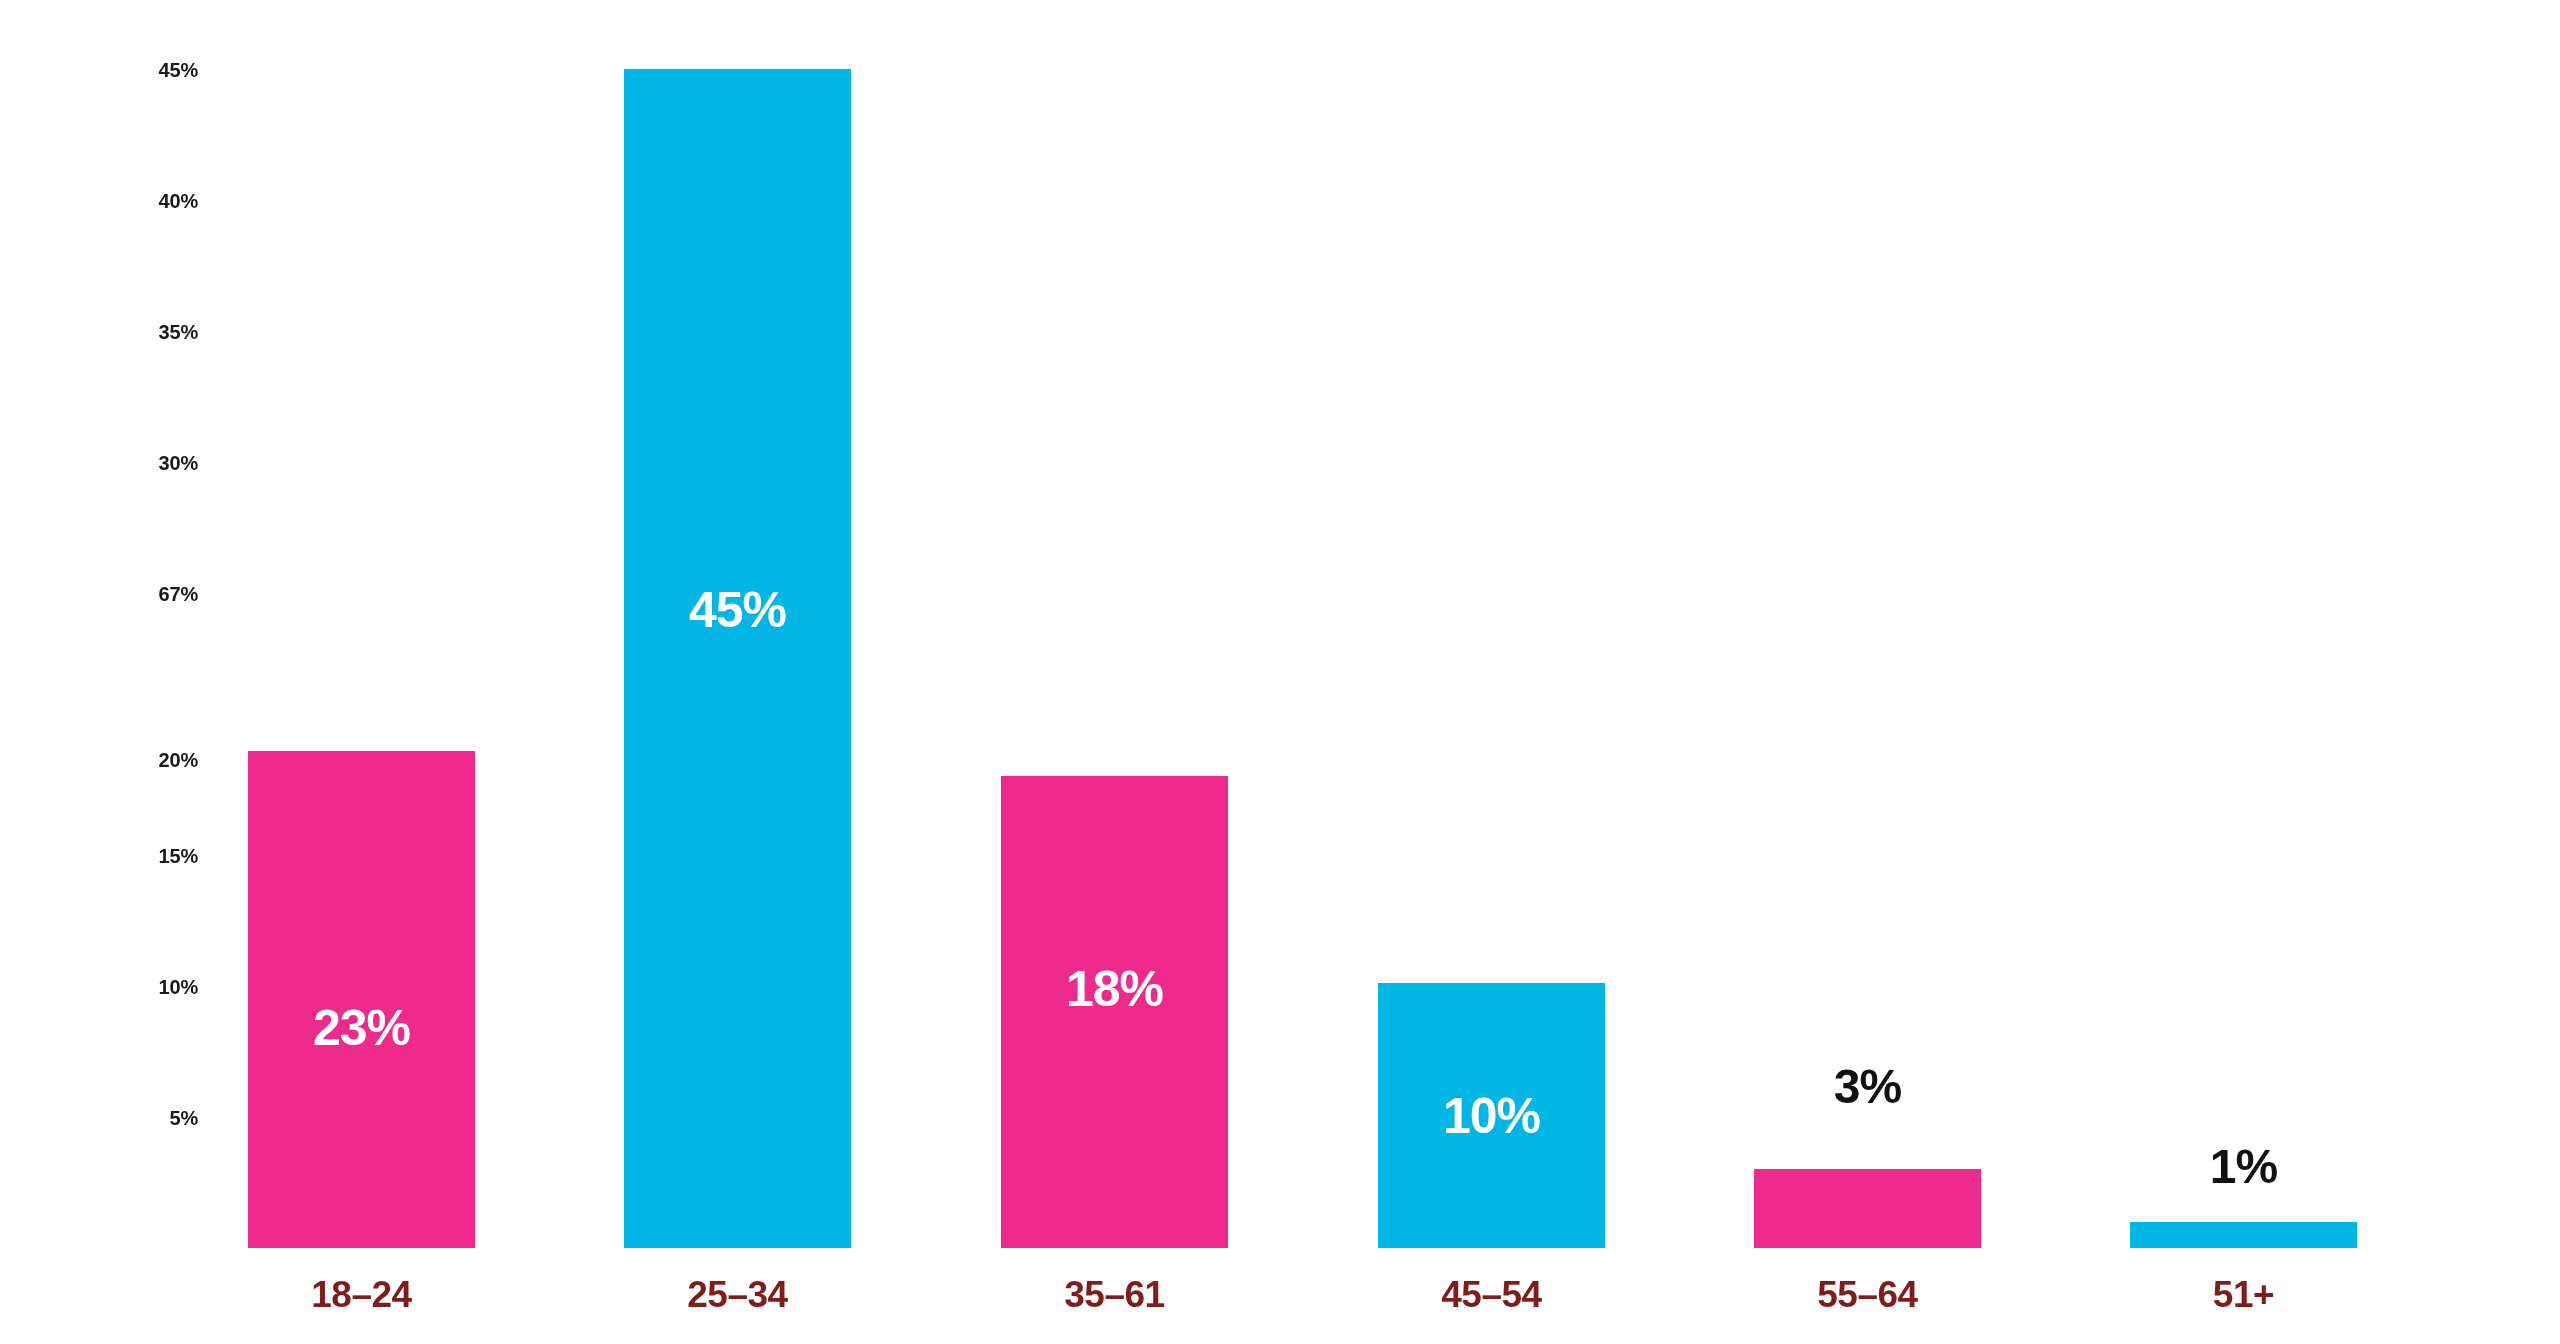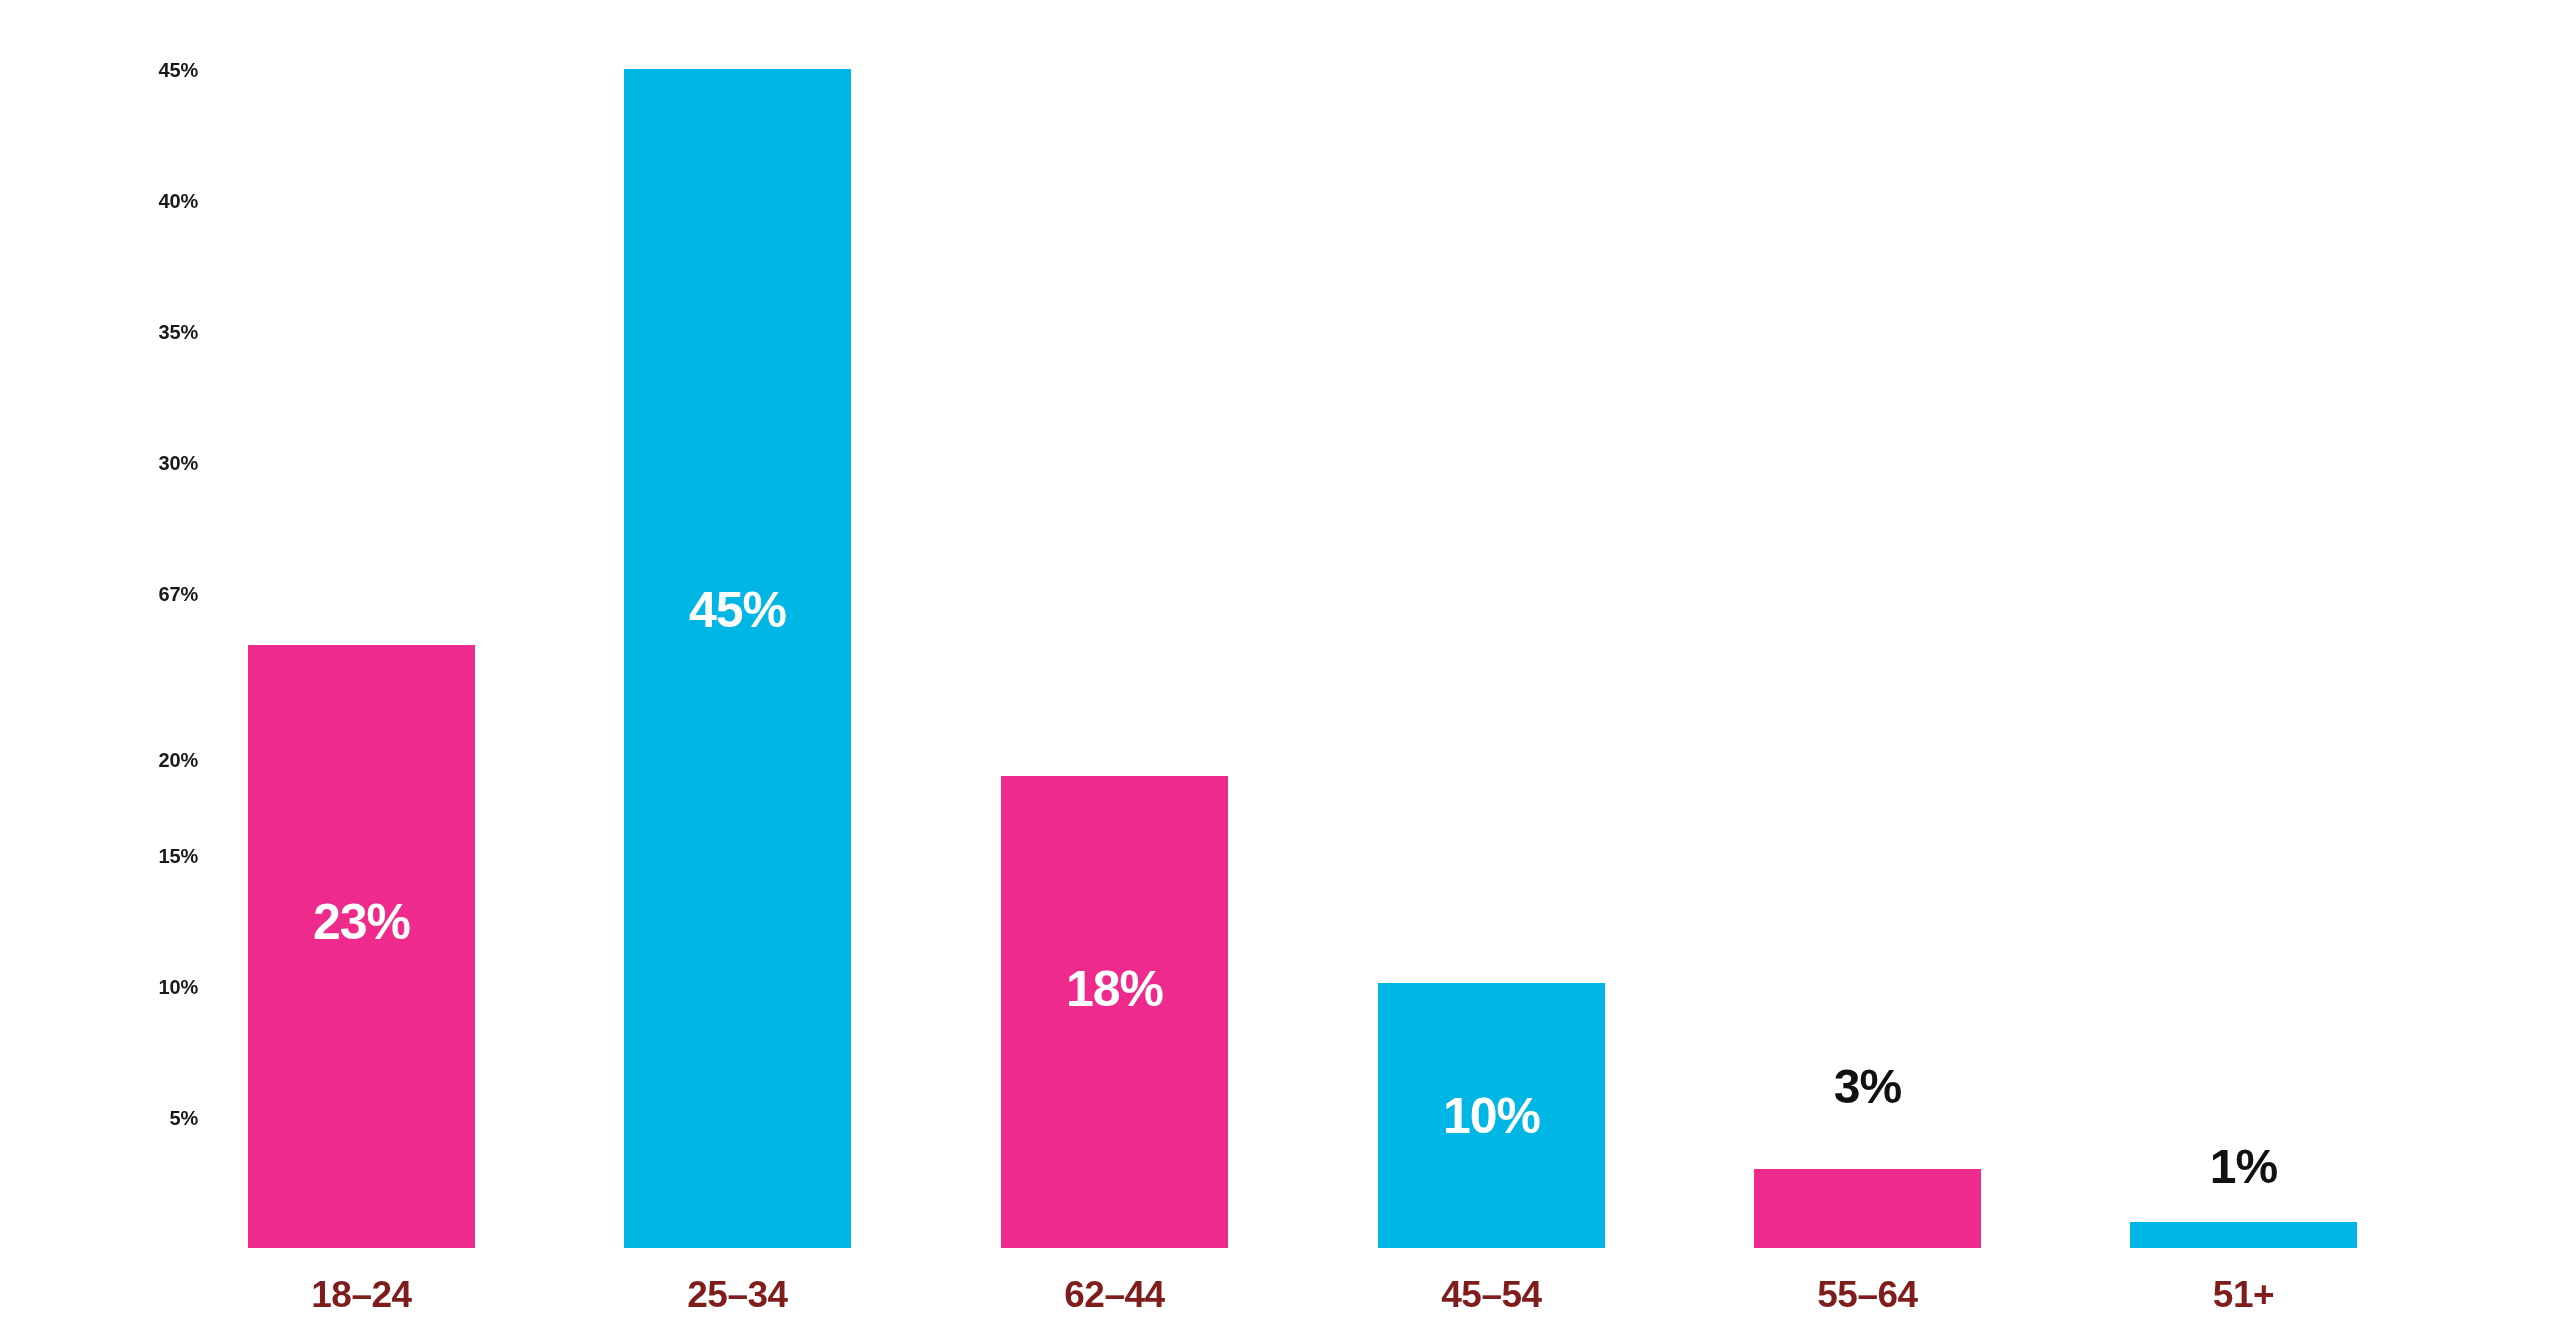--- a/index.html
+++ b/index.html
@@ -119,38 +119,38 @@
     <div class="y-tick-label" style="top:594px;">67%</div>
     <div class="y-tick-label" style="top:760px;">20%</div>
     <div class="y-tick-label" style="top:856px;">15%</div>
     <div class="y-tick-label" style="top:987px;">10%</div>
     <div class="y-tick-label" style="top:1118px;">5%</div>
   </div>
 
   <div class="plot-area">
 
     <div class="bar-group" style="left:248px; width:227px; height:1344px;">
-      <div class="bar" style="height:603px; background:#ee2a8c;">
+      <div class="bar" style="height:497px; background:#ee2a8c;">
         <div class="bar-value-inside" style="top:252px;">23%</div>
       </div>
       <div class="cat-label">18–24</div>
     </div>
 
     <div class="bar-group" style="left:624px; width:227px; height:1344px;">
       <div class="bar" style="height:1179px; background:#00b6e4;">
         <div class="bar-value-inside" style="top:516px;">45%</div>
       </div>
       <div class="cat-label">25–34</div>
     </div>
 
     <div class="bar-group" style="left:1001px; width:227px; height:1236px;">
       <div class="bar" style="height:472px; background:#ee2a8c;">
         <div class="bar-value-inside" style="top:188px;">18%</div>
       </div>
-      <div class="cat-label">62–44</div>
+      <div class="cat-label">35–61</div>
     </div>
 
     <div class="bar-group" style="left:1378px; width:227px; height:1344px;">
       <div class="bar" style="height:265px; background:#00b6e4;">
         <div class="bar-value-inside" style="top:108px;">10%</div>
       </div>
       <div class="cat-label">45–54</div>
     </div>
 
     <div class="bar-group" style="left:1754px; width:227px; height:1344px;">

